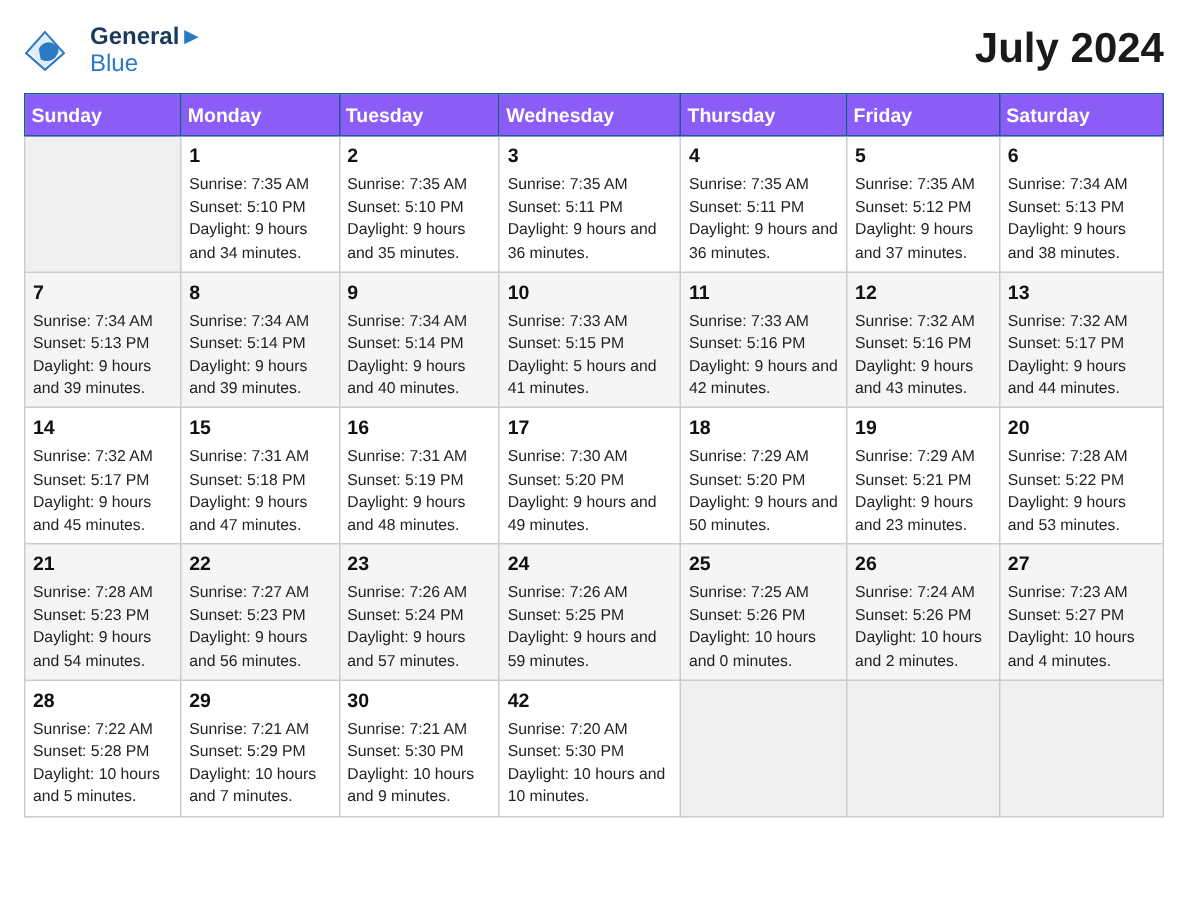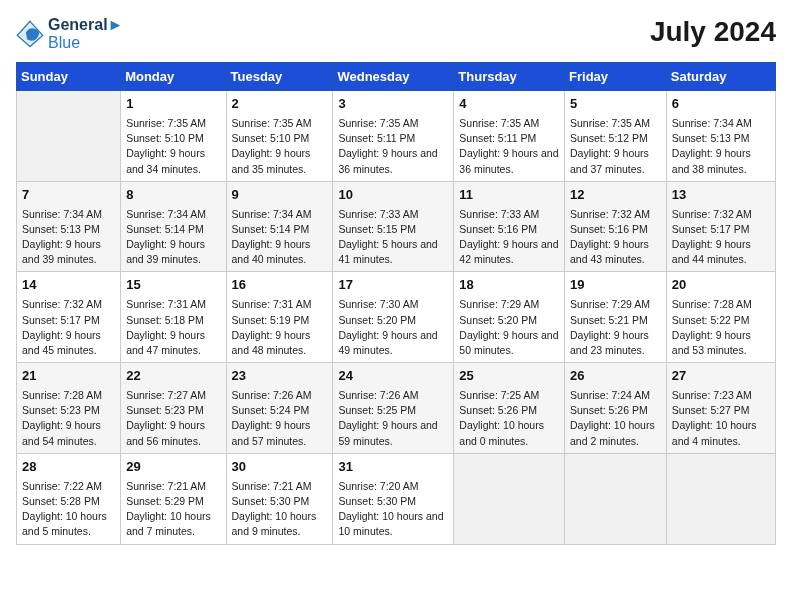--- a/index.html
+++ b/index.html
@@ -12,21 +12,21 @@
     }
     .header {
       display: flex;
       justify-content: space-between;
       align-items: flex-start;
       margin-bottom: 10px;
     }
     .logo {
       display: flex;
       align-items: center;
-      gap: 4px;
+      gap: 16px;
     }
     .logo-icon {
       width: 28px;
       height: 28px;
     }
     .title-block {
       text-align: right;
     }
     .title-block h1 {
       font-size: 28px;
@@ -37,21 +37,21 @@
       font-size: 16px;
       color: #444;
       font-weight: normal;
     }
     table {
       width: 100%;
       border-collapse: collapse;
       font-size: 11px;
     }
     thead tr th {
-      background-color: #1d4ed8;
+      background-color: #8b5cf6;
       color: #fff;
       padding: 6px 4px;
       text-align: left;
       font-size: 13px;
       font-weight: bold;
       border: 1px solid #1a5a9a;
     }
     tbody tr td {
       border: 1px solid #ccc;
       vertical-align: top;
@@ -239,21 +239,21 @@
         <span>Sunset: 5:28 PM</span><br>
         <span>Daylight: 10 hours and 5 minutes.</span></td>
         <td><span class="day-number">29</span>
         <span>Sunrise: 7:21 AM</span><br>
         <span>Sunset: 5:29 PM</span><br>
         <span>Daylight: 10 hours and 7 minutes.</span></td>
         <td><span class="day-number">30</span>
         <span>Sunrise: 7:21 AM</span><br>
         <span>Sunset: 5:30 PM</span><br>
         <span>Daylight: 10 hours and 9 minutes.</span></td>
-        <td><span class="day-number">31</span>
+        <td><span class="day-number">42</span>
         <span>Sunrise: 7:20 AM</span><br>
         <span>Sunset: 5:30 PM</span><br>
         <span>Daylight: 10 hours and 10 minutes.</span></td>
         <td class="empty"></td>
         <td class="empty"></td>
         <td class="empty"></td>
       </tr>
     </tbody>
 </table>
 

